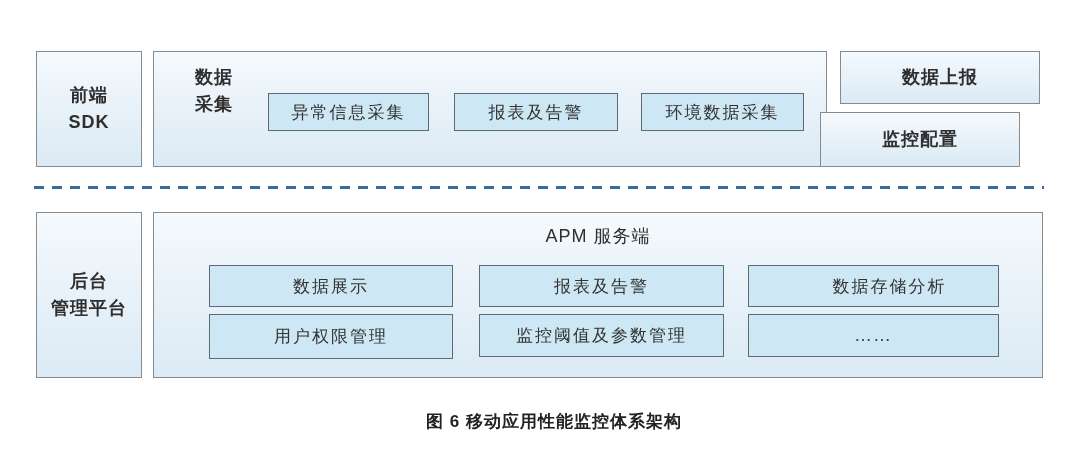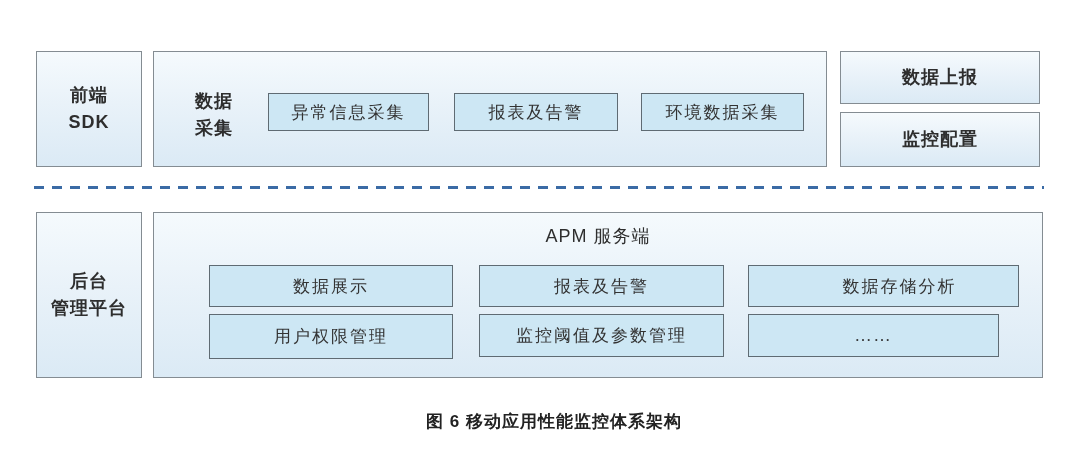--- a/index.html
+++ b/index.html
@@ -30,21 +30,21 @@
     display: flex; align-items: center; justify-content: center;
     font-family: "Liberation Serif", "DejaVu Serif", serif;
     font-size: 17px;
     color: #333333;
     letter-spacing: 2px;
     box-sizing: border-box;
     position: absolute;
   }
   .group-label-wrap {
     position: absolute; top: 12px; bottom: 0;
-    display: flex; align-items: center;
+    display: flex; 
   }
   .dashed-line {
     height: 3px;
     background: repeating-linear-gradient(to right, #3b6ba5 0px, #3b6ba5 10px, transparent 10px, transparent 18px);
   }
   .apm-title {
     position: absolute; left: 0; right: 0; top: 11px;
     text-align: center;
     font-weight: normal; font-size: 18px; color: #2e2e2e;
     letter-spacing: 1px;
@@ -74,38 +74,38 @@
   </div>
   <div class="inner-box" style="left:114px; top:41px; width:161px; height:38px;">异常信息采集</div>
   <div class="inner-box" style="left:300px; top:41px; width:164px; height:38px;">报表及告警</div>
   <div class="inner-box" style="left:487px; top:41px; width:163px; height:38px;">环境数据采集</div>
 </div>
 
 <div class="abs outer-box center-flex" style="left:840px; top:51px; width:200px; height:53px;">
   <div class="bold-label">数据上报</div>
 </div>
 
-<div class="abs outer-box center-flex" style="left:840px; top:112px; width:200px; height:55px;">
+<div class="abs outer-box center-flex" style="left:820px; top:112px; width:200px; height:55px;">
   <div class="bold-label">监控配置</div>
 </div>
 
 <div class="abs dashed-line" style="left:34px; top:186px; width:1010px;"></div>
 
 <div class="abs outer-box center-flex" style="left:36px; top:212px; width:106px; height:166px;">
   <div class="bold-label">
     <div>后台</div>
     <div>管理平台</div>
   </div>
 </div>
 
 <div class="abs outer-box" style="left:153px; top:212px; width:890px; height:166px;">
   <div class="apm-title">APM 服务端</div>
 
   <div class="inner-box" style="left:55px; top:52px; width:244px; height:42px;">数据展示</div>
   <div class="inner-box" style="left:325px; top:52px; width:245px; height:42px;">报表及告警</div>
-  <div class="inner-box" style="left:594px; top:52px; width:271px; height:42px;padding-left:32px;">数据存储分析</div>
+  <div class="inner-box" style="left:594px; top:52px; width:251px; height:42px;padding-left:32px;">数据存储分析</div>
 
   <div class="inner-box" style="left:55px; top:101px; width:244px; height:45px;">用户权限管理</div>
   <div class="inner-box" style="left:325px; top:101px; width:245px; height:43px;">监控阈值及参数管理</div>
   <div class="inner-box" style="left:594px; top:101px; width:251px; height:43px;">……</div>
 </div>
 
 <div class="abs caption" style="left:0px; top:410px; width:1066px;margin-left:21px;">图 6 移动应用性能监控体系架构</div>
 
 </body></html>

